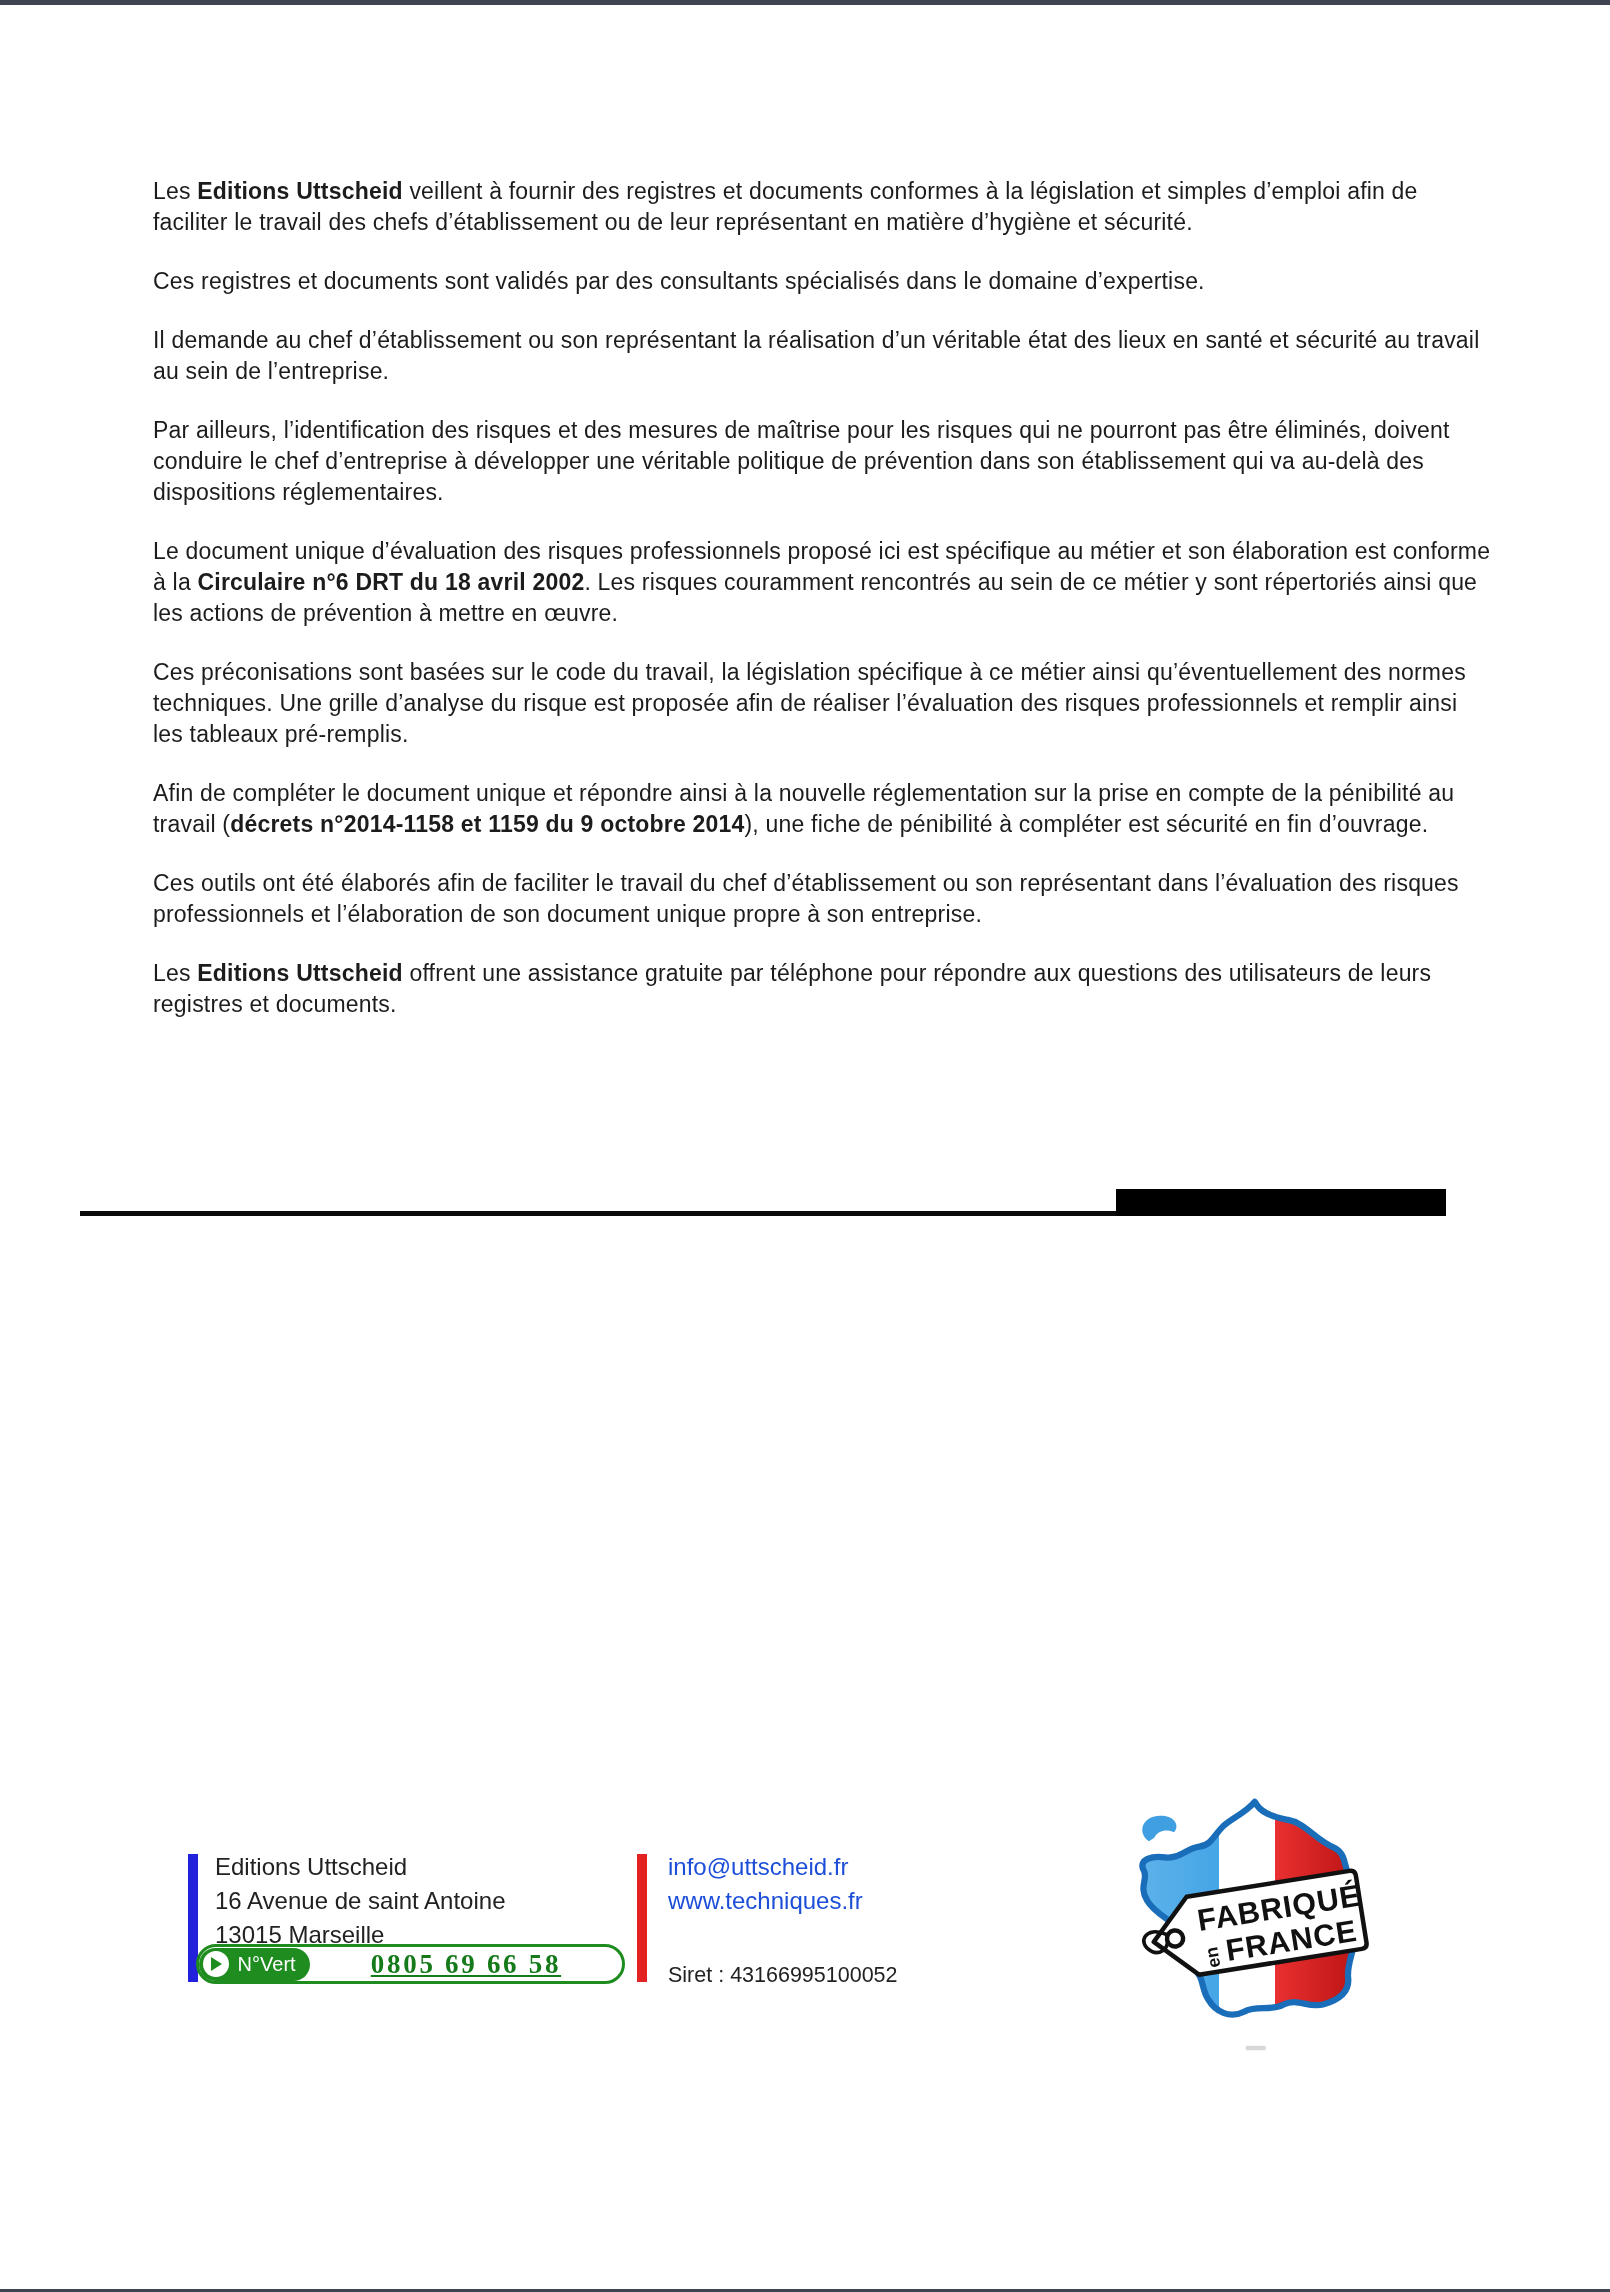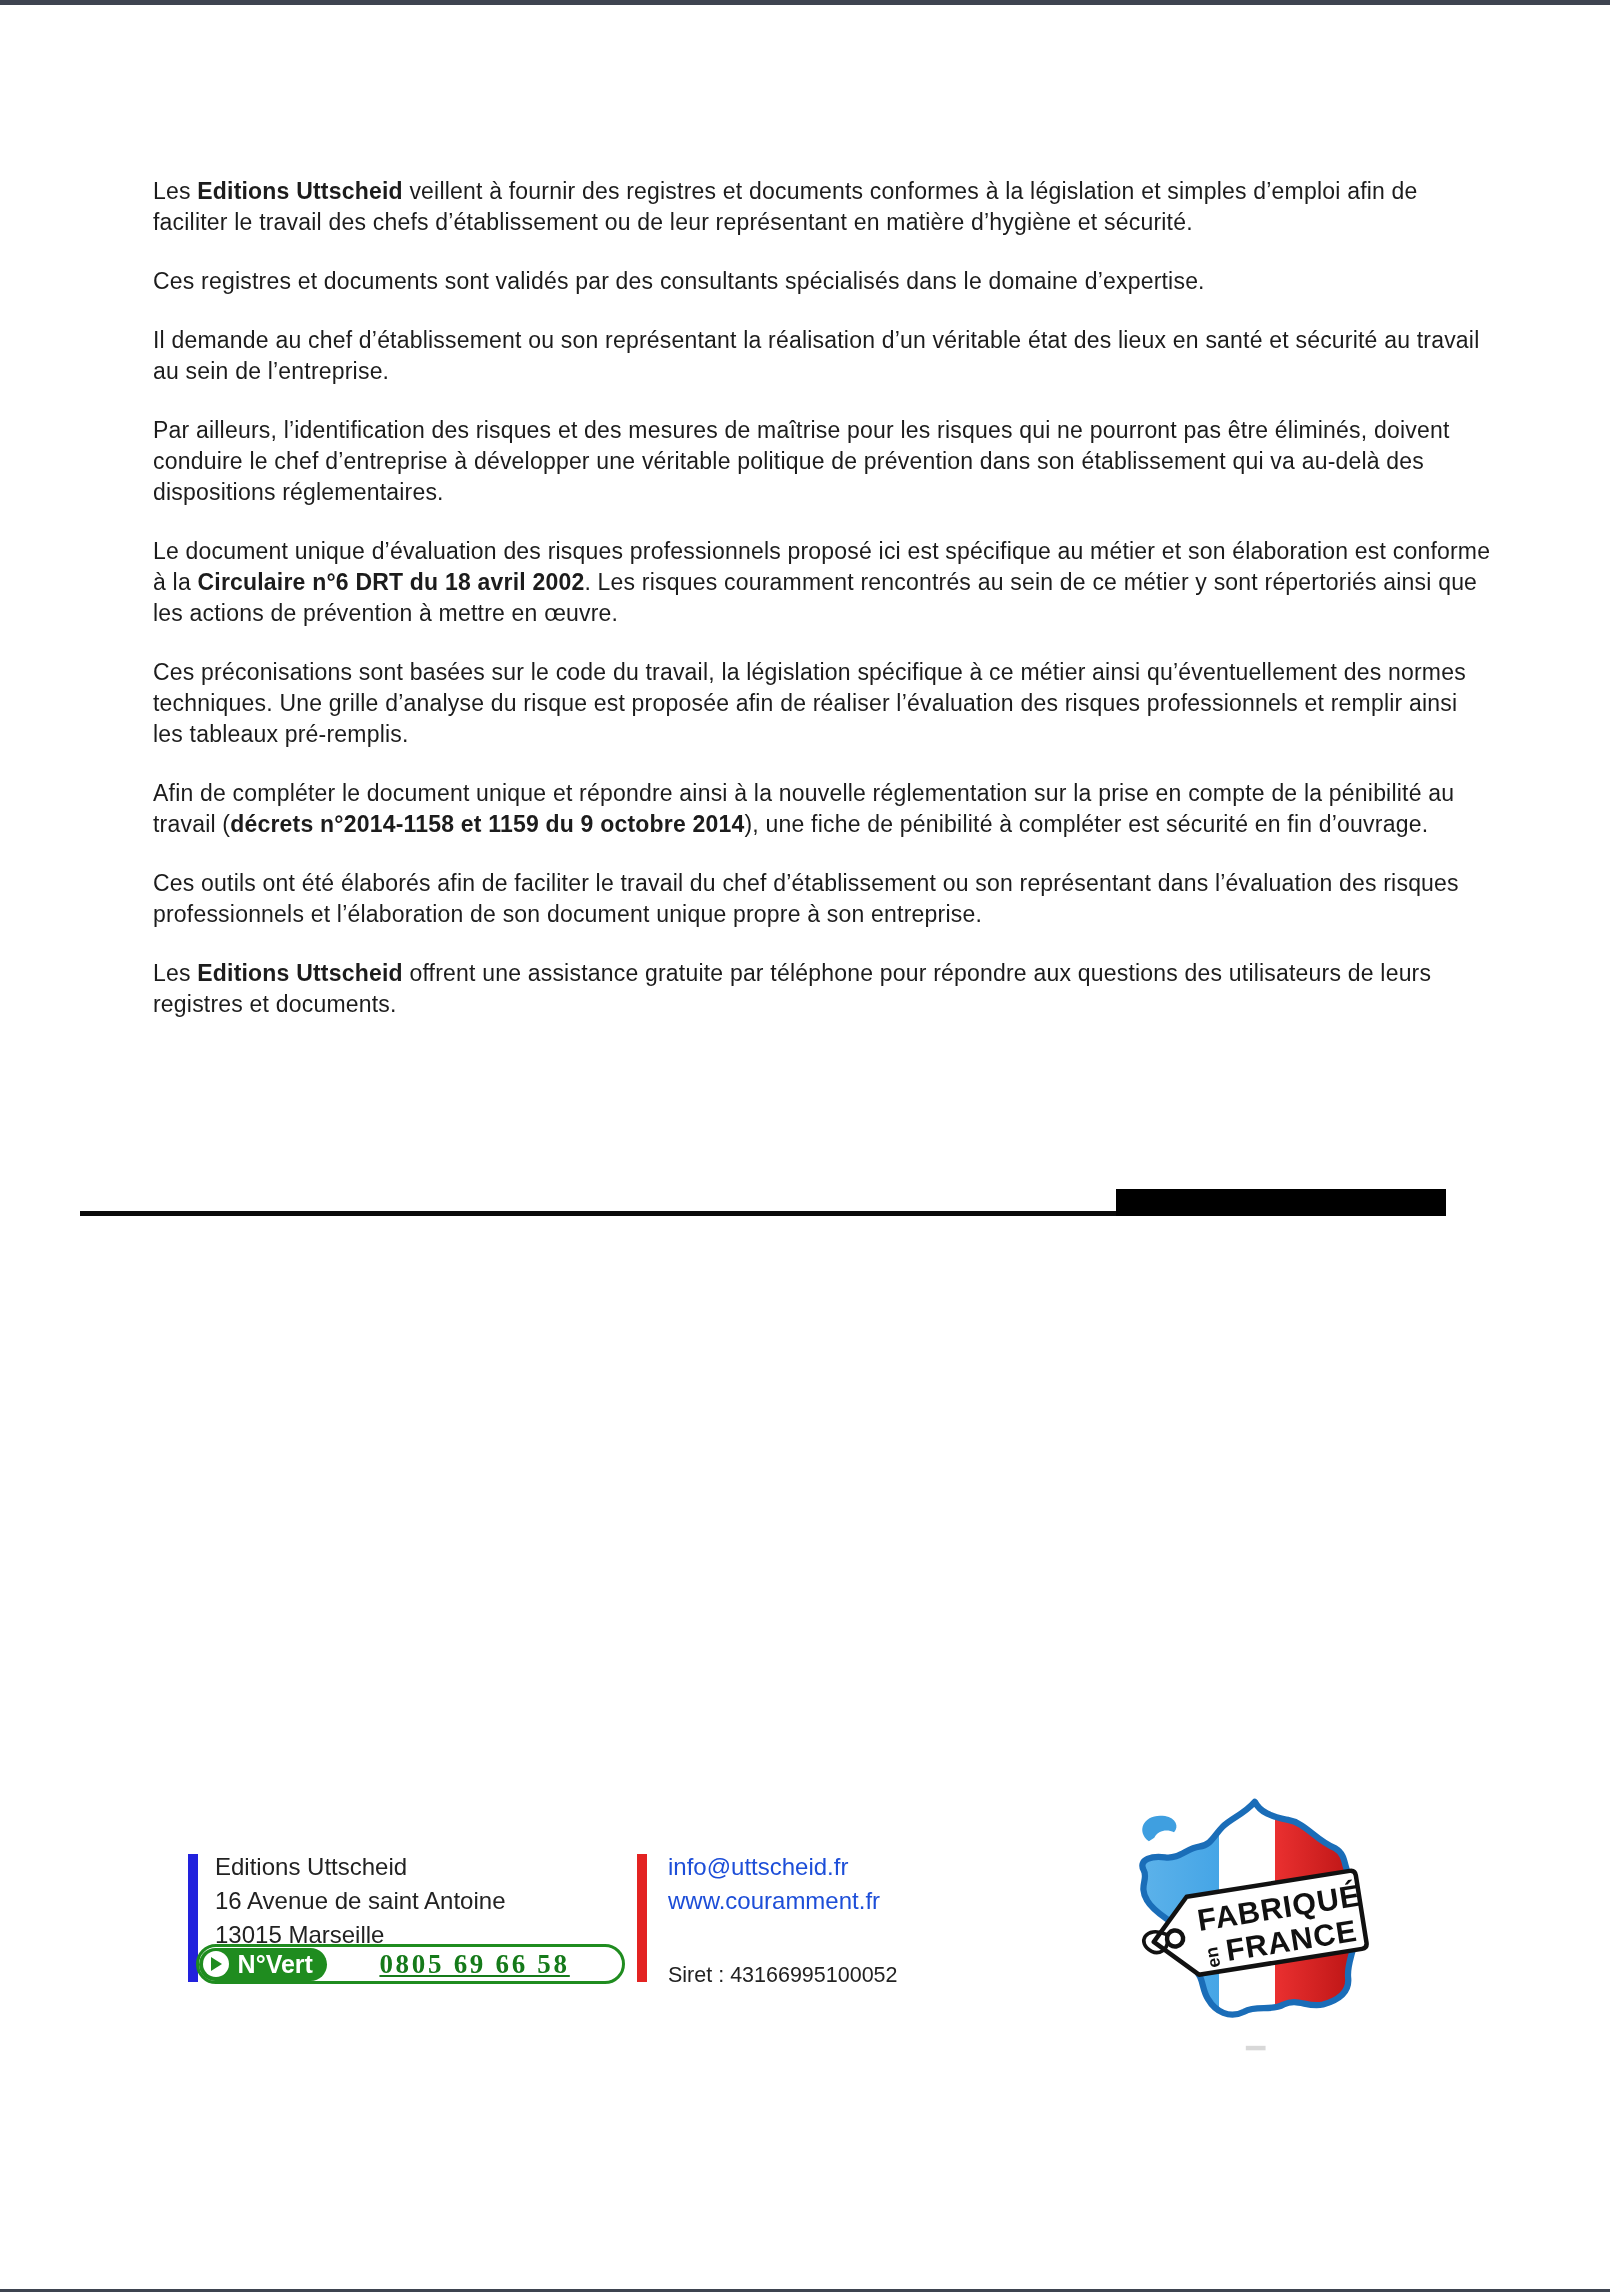--- a/index.html
+++ b/index.html
@@ -119,22 +119,22 @@
   }
   .badge-tri{
     width:0;height:0;
     border-top:7.2px solid transparent;
     border-bottom:7.2px solid transparent;
     border-left:11.6px solid #1f8c1f;
     margin-left:2.7px;
   }
   .badge-label{
     color:#ffffff;
-    font-weight:700;
-    font-size:25px;
+    font-weight:400;
+    font-size:20px;
     white-space:nowrap;
   }
   .badge-num{
     flex:1;
     text-align:center;
     font-family:"Liberation Serif", serif;
     font-weight:700;
     font-size:27px;
     letter-spacing:2.7px;
     color:#157a1a;
@@ -190,21 +190,21 @@
         <div class="badge-tri"></div>
       </div>
       <span class="badge-label">N°Vert</span>
     </div>
     <span class="badge-num">0805 69 66 58</span>
   </div>
 
   <div class="vbar red"></div>
   <div class="contact">
     <div>info@uttscheid.fr</div>
-    <div>www.couramment.fr</div>
+    <div>www.techniques.fr</div>
   </div>
   <div class="siret">Siret : 43166995100052</div>
 
   <svg class="fr-logo" viewBox="0 0 292 292" xmlns="http://www.w3.org/2000/svg">
     <defs>
       <linearGradient id="flag" x1="0" y1="0" x2="1" y2="0">
         <stop offset="0" stop-color="#5cb2ea"></stop>
         <stop offset="0.36" stop-color="#45a5e6"></stop>
         <stop offset="0.36" stop-color="#ffffff"></stop>
         <stop offset="0.62" stop-color="#ffffff"></stop>

